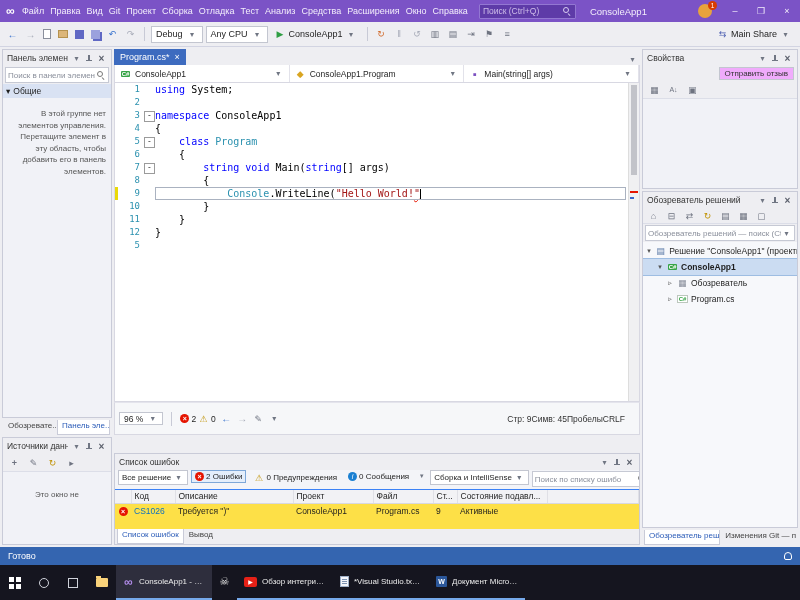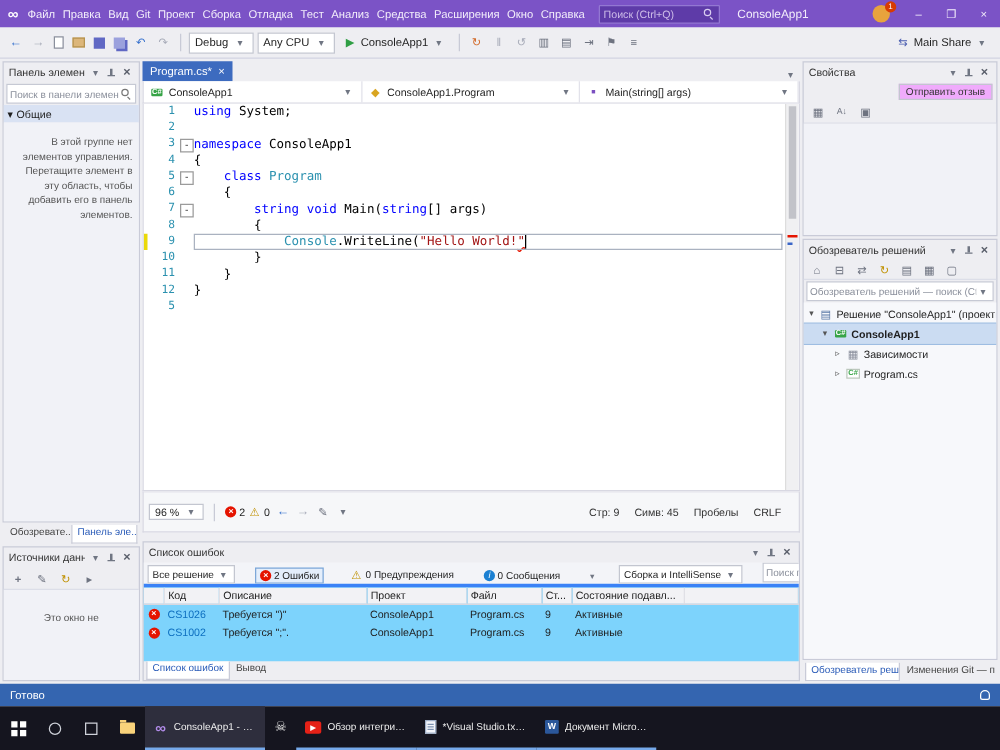--- a/index.html
+++ b/index.html
@@ -151,30 +151,30 @@
 .sq{text-decoration:underline;text-decoration-style:wavy;text-decoration-color:#e51400}
 .caret{display:inline-block;width:1px;height:11px;background:#000;vertical-align:middle}
 .code-line.current::after{content:"";position:absolute;left:40px;right:2px;top:0;bottom:0;border:1px solid #aab2c0;pointer-events:none}
 .vscroll{position:absolute;top:0;right:0;bottom:0;width:11px;background:#f0f0f2;border-left:1px solid #ddd}
 .vthumb{position:absolute;left:2px;right:2px;top:2px;height:90px;background:#c2c3c9}
 .mark-err{position:absolute;right:1px;width:8px;height:2px;background:#e51400;top:34%}
 .mark-caret{position:absolute;left:1px;width:4px;height:2px;background:#3a66c8;top:36%}
 .ebar{height:33px;border:1px solid #d8d8e2;border-top:1px solid #e4e4ec;background:#f6f7f9;display:flex;align-items:center;font-size:8.5px;padding:0 4px;gap:5px;flex:0 0 auto}
 .ebar .combo{height:13px;font-size:8.5px}
 .health{display:flex;align-items:center;gap:2px}
-.ebar .eright{margin-left:auto;display:flex;gap:12px;padding-right:10px;color:#333}
-
-
-.elist{height:112px;margin-top:7px;flex:0 0 auto}
-.efilter{height:20px;display:flex;align-items:flex-end;gap:16px;padding:0 3px;background:#f3f4f8;border-bottom:3px solid #3b82f6;flex:0 0 auto;font-size:8px;white-space:nowrap;overflow:hidden}
+.ebar .eright{margin-left:auto;display:flex;padding-right:10px;color:#333}
+
+
+.elist{height:92px;margin-top:18px;flex:0 0 auto}
+.efilter{height:20px;display:flex;align-items:flex-start;gap:3px;padding:0 3px;background:#f3f4f8;border-bottom:1px solid #3b82f6;flex:0 0 auto;font-size:8px;white-space:nowrap;overflow:hidden}
 .efilter .combo{height:15px;font-size:8px;padding:0 3px;gap:2px}
 .fbtn{display:flex;align-items:center;gap:2px;border:1px solid transparent;padding:1px 3px}
 .fbtn.sel{border-color:#7da7d8;background:#e4eefb}
 .esearch{margin-left:auto;width:118px}
-.egrid{flex:1;background:#7dd3fc;overflow:hidden}
+.egrid{flex:1;background:#fde047;overflow:hidden}
 .egrid table{border-collapse:collapse;width:100%;font-size:8.5px;table-layout:fixed}
 .egrid th{background:#f2f2f5;border-right:1px solid #e0e0e6;border-bottom:1px solid #d8d8e0;font-weight:normal;text-align:left;padding:0 3px;height:13px;white-space:nowrap;overflow:hidden}
 .egrid td{padding:0 3px;height:15px;white-space:nowrap;overflow:hidden}
 .egrid .c-ico{width:16px;text-align:center}
 .egrid th:nth-child(2),.egrid td:nth-child(2){width:44px}
 .egrid th:nth-child(3),.egrid td:nth-child(3){width:118px}
 .egrid th:nth-child(4),.egrid td:nth-child(4){width:80px}
 .egrid th:nth-child(5),.egrid td:nth-child(5){width:60px}
 .egrid th:nth-child(6),.egrid td:nth-child(6){width:24px}
 .ecode{color:#0e70c0}
@@ -559,29 +559,20 @@
             <tbody>
                 <tr class="erow">
                   <td class="c-ico"><span class="icon error-icon"></span></td>
                   <td class="ecode">CS1026</td>
                   <td>Требуется ")"</td>
                   <td>ConsoleApp1</td>
                   <td>Program.cs</td>
                   <td>9</td>
                   <td>Активные</td>
                 </tr>
-                <tr class="erow">
-                  <td class="c-ico"><span class="icon error-icon"></span></td>
-                  <td class="ecode">CS1002</td>
-                  <td>Требуется ";".</td>
-                  <td>ConsoleApp1</td>
-                  <td>Program.cs</td>
-                  <td>9</td>
-                  <td>Активные</td>
-                </tr>
               </tbody>
           </table>
         </div>
         <div class="wtabs">
             <span class="wtab active">Список ошибок</span>
             <span class="wtab">Вывод</span>
           </div>
       </section>
     </div>
 
@@ -650,21 +641,21 @@
               <span class="tlabel">Решение "ConsoleApp1" (проекты: 1 из 1)</span>
             </div>
             <div class="trow sel" style="padding-left: 13px;">
               <span class="expander">▾</span>
               <span class="icon csharp-project-icon"></span>
               <span class="tlabel b">ConsoleApp1</span>
             </div>
             <div class="trow" style="padding-left: 23px;">
               <span class="expander">▹</span>
               <span class="icon dependencies-icon"></span>
-              <span class="tlabel">Зависимости</span>
+              <span class="tlabel">Обозреватель</span>
             </div>
             <div class="trow" style="padding-left: 23px;">
               <span class="expander">▹</span>
               <span class="icon csharp-file-icon"></span>
               <span class="tlabel">Program.cs</span>
             </div>
           </div>
       </section>
       <div class="wtabs">
           <span class="wtab active">Обозреватель реше...</span>

